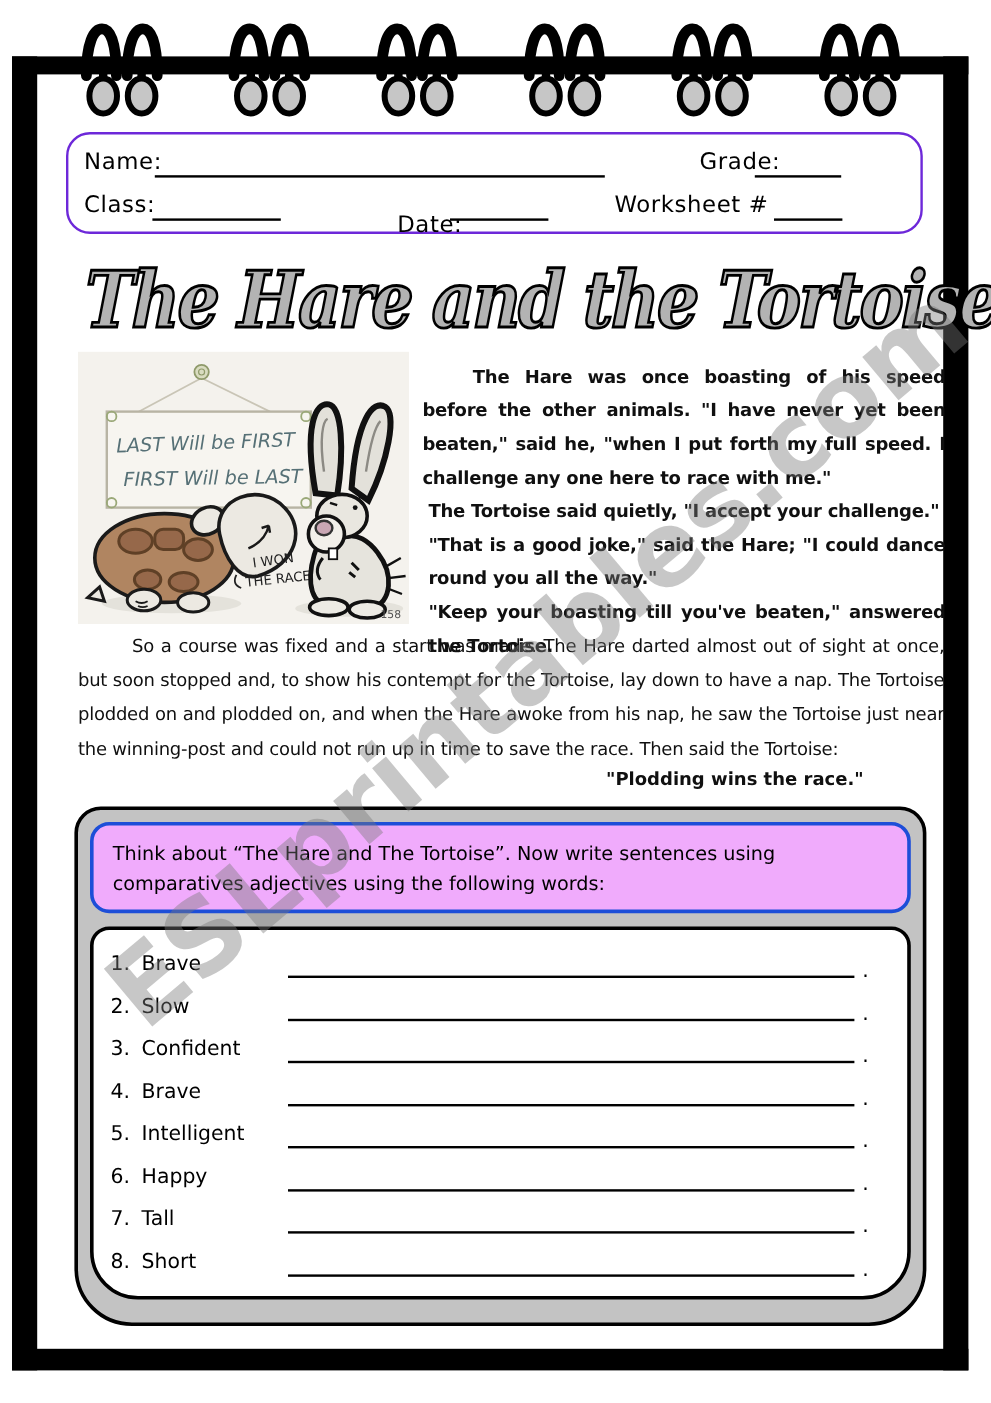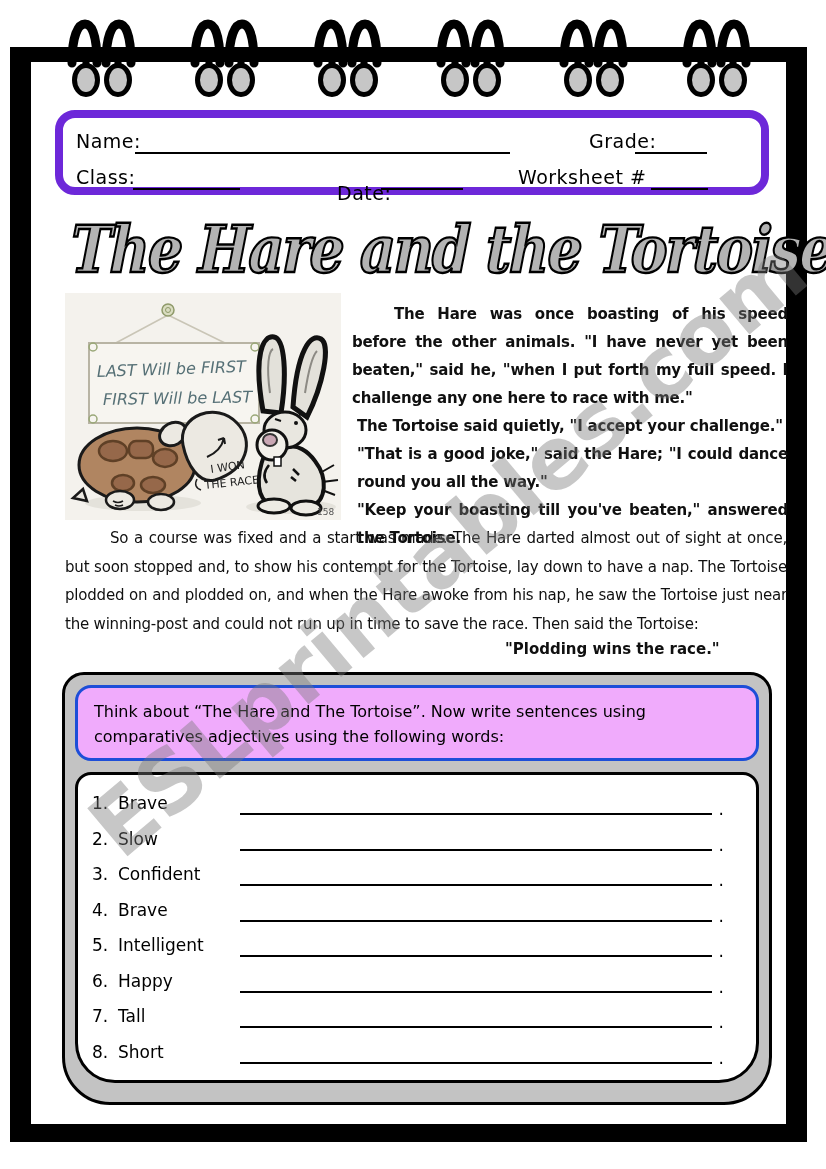--- a/index.html
+++ b/index.html
@@ -11,21 +11,21 @@
   
   .frame { position:absolute; background:#000; }
   .frame-left  { left:10px;  top:47px;  width:21px;  height:1095px; }
   .frame-right { left:786px; top:47px;  width:21px;  height:1095px; }
   .frame-bottom{ left:10px;  top:1124px; width:797px; height:18px; }
   .binding { position:absolute; left:0; top:0; }
 
   
   .header-box {
     position:absolute; left:55px; top:110px; width:714px; height:85px;
-    background:#fff; border:8px solid #6d28d9; border-radius:20px;padding-left:20px;
+    background:#fff; border:2px solid #6d28d9; border-radius:20px;padding-left:20px;
   }
   .hlabel { position:absolute; font-size:19px; color:#000; letter-spacing:0.5px; }
   .hline  { position:absolute; border-bottom:2px solid #000; }
 
   
   .main-title {
     position:absolute; left:72px; top:212px; width:720px;
     font-family:"DejaVu Serif", serif; font-weight:bold; font-style:italic;
     font-size:58px; color:#b3b3b3; white-space:nowrap; letter-spacing:-2px;
     -webkit-text-stroke:2.2px #000;

